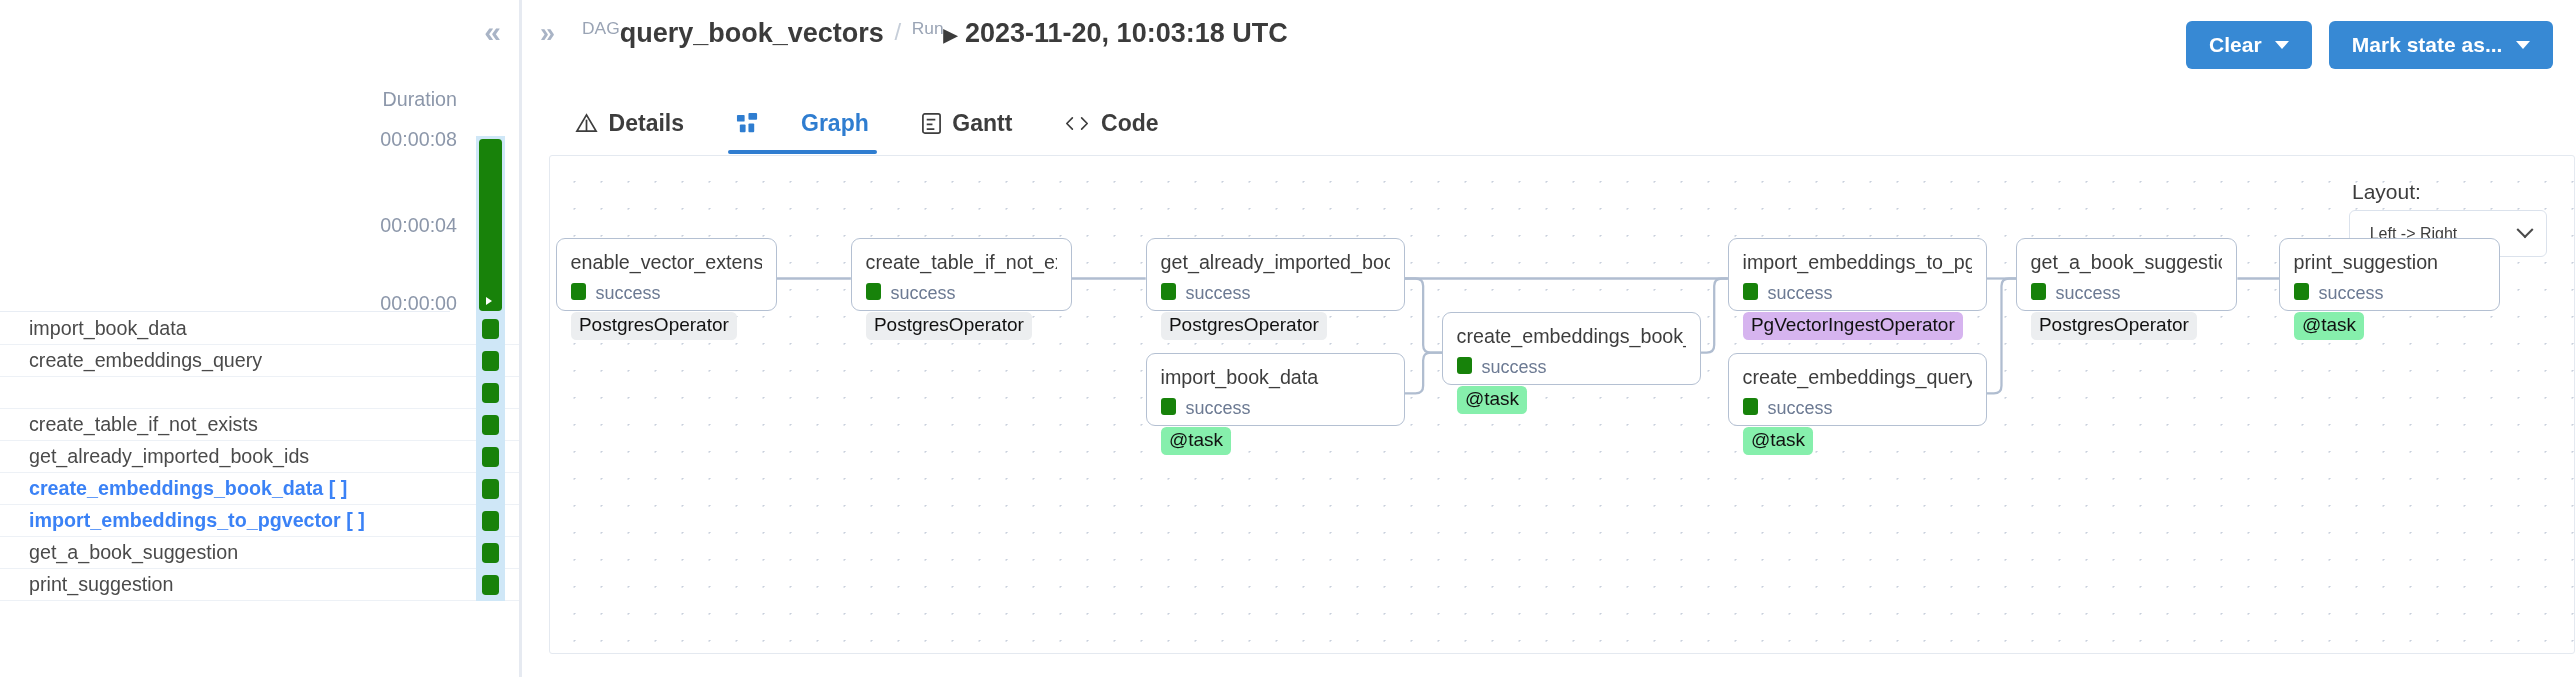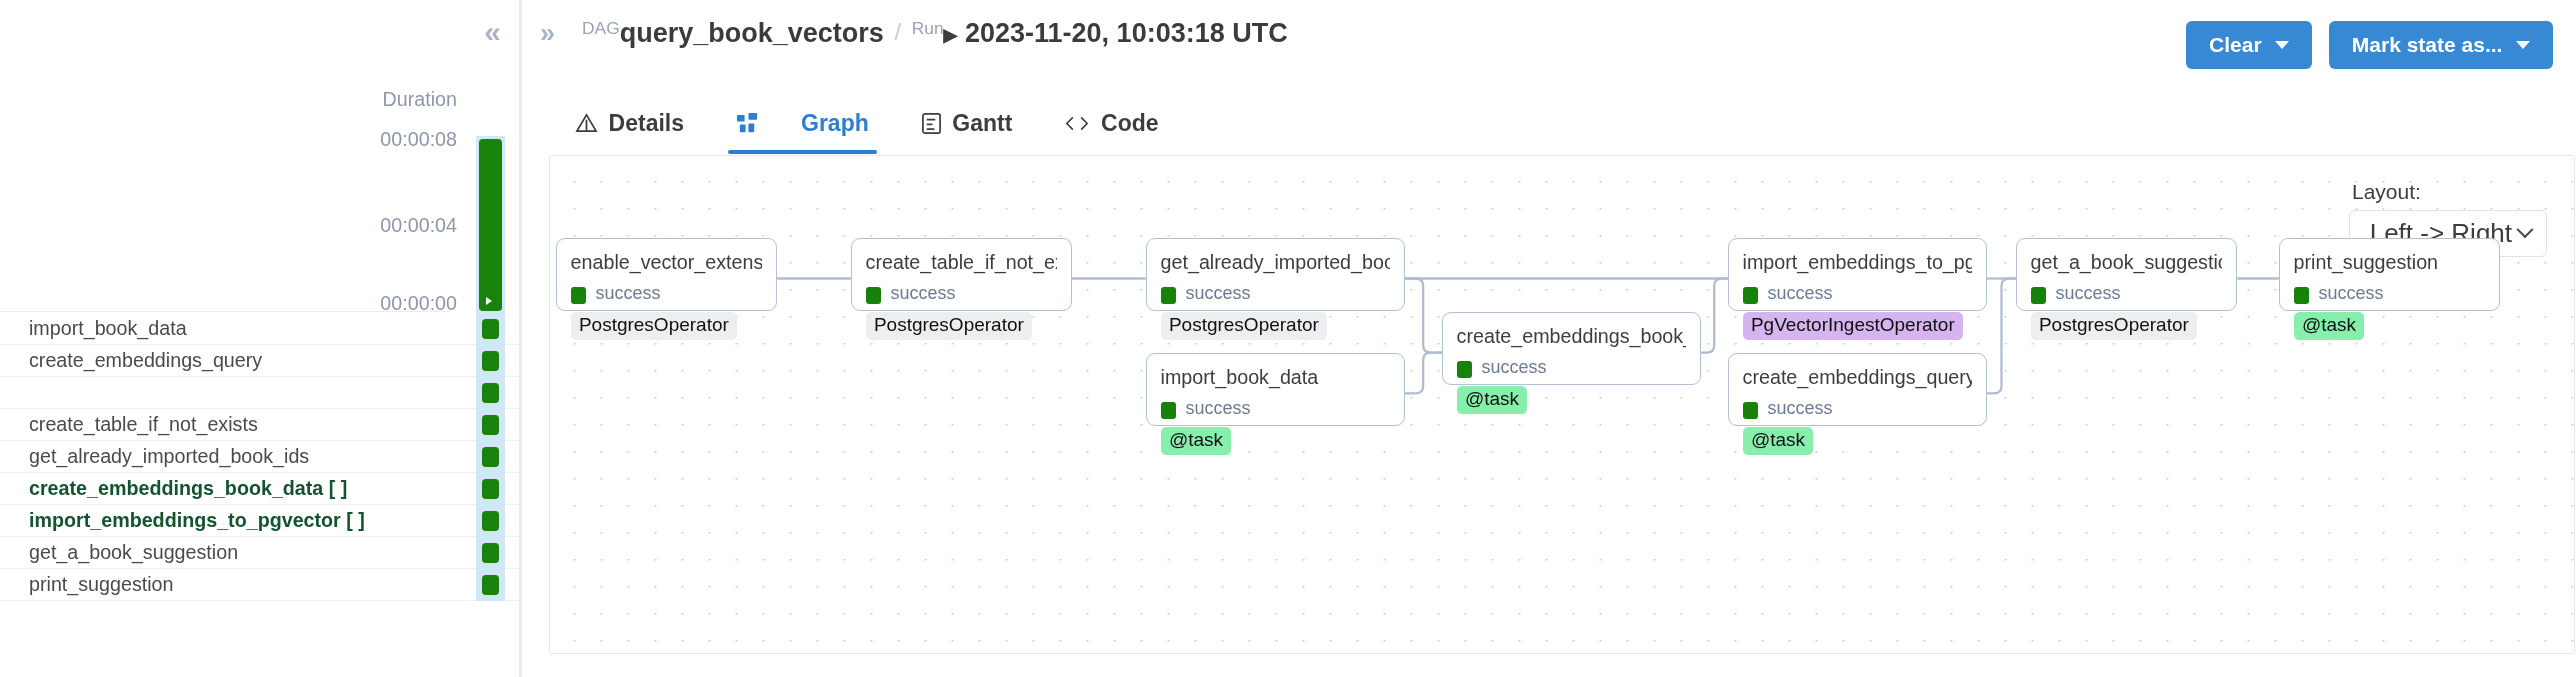--- a/index.html
+++ b/index.html
@@ -92,21 +92,21 @@
     height: 32px;
     border-bottom: 0.8px solid #edf1f6;
     background: #ffffff;
   }
   .task-row .tname {
     padding-left: 29px;
     font-size: 19.7px;
     color: #4a4a4a;
     white-space: nowrap;
   }
-  .task-row.mapped .tname { font-weight: 700; color: #14532d; }
+  .task-row.mapped .tname { font-weight: 700; color: #3b82f6; }
   .task-cell {
     position: absolute;
     top: 0; left: 476px;
     width: 29px; height: 32px;
     background: #cfe7f7;
     display: flex; align-items: center; justify-content: center;
   }
   .task-square {
     width: 16.6px; height: 19.7px;
     background: #18820a;
@@ -225,21 +225,21 @@
     font-size: 21px; color: #3d3d3d; margin-bottom: 6px; padding-left: 3px;
   }
   .layout-select {
     width: 198px; height: 47px;
     border: 1.5px solid #dbe2ec;
     border-radius: 6px;
     background: #ffffff;
     display: flex; align-items: center;
     justify-content: space-between;
     padding: 0 15px 0 19.7px;
-    font-size: 26px; color: #3d3d3d;
+    font-size: 16px; color: #3d3d3d;
     cursor: pointer;
   }
   .chev {
     width: 12px; height: 12px;
     border-right: 2.3px solid #4a4a4a;
     border-bottom: 2.3px solid #4a4a4a;
     transform: rotate(45deg) translate(-3px,-3px);
   }
 
   
@@ -253,21 +253,21 @@
     cursor: pointer;
   }
   .node .n-title {
     font-size: 19.7px;
     color: #3d3d3d;
     white-space: nowrap;
     overflow: hidden;
     margin-bottom: 9px;
   }
   .n-status {
-    display: flex; align-items: flex-end; gap: 9.8px;
+    display: flex; align-items: flex-start; gap: 9.8px;
     margin-bottom: 7.6px;
   }
   .n-dot {
     width: 15px; height: 16.6px;
     background: #17820a;
     border-radius: 3px;
     flex: 0 0 auto;
   }
   .n-status-text { font-size: 18px; color: #6c7a93; }
   .n-tag {

